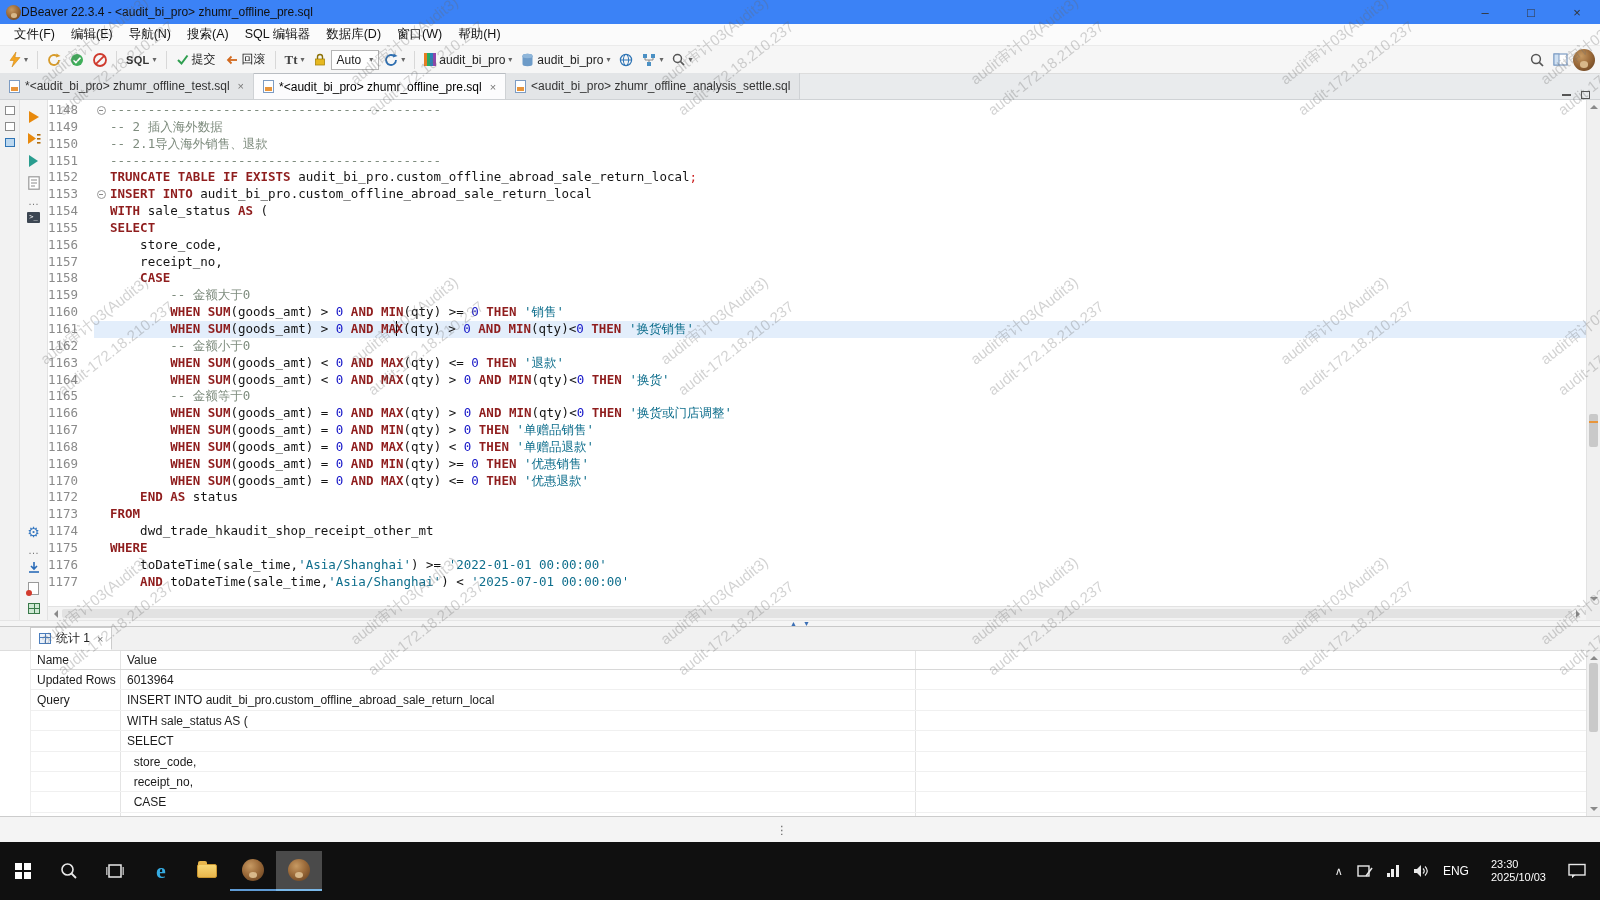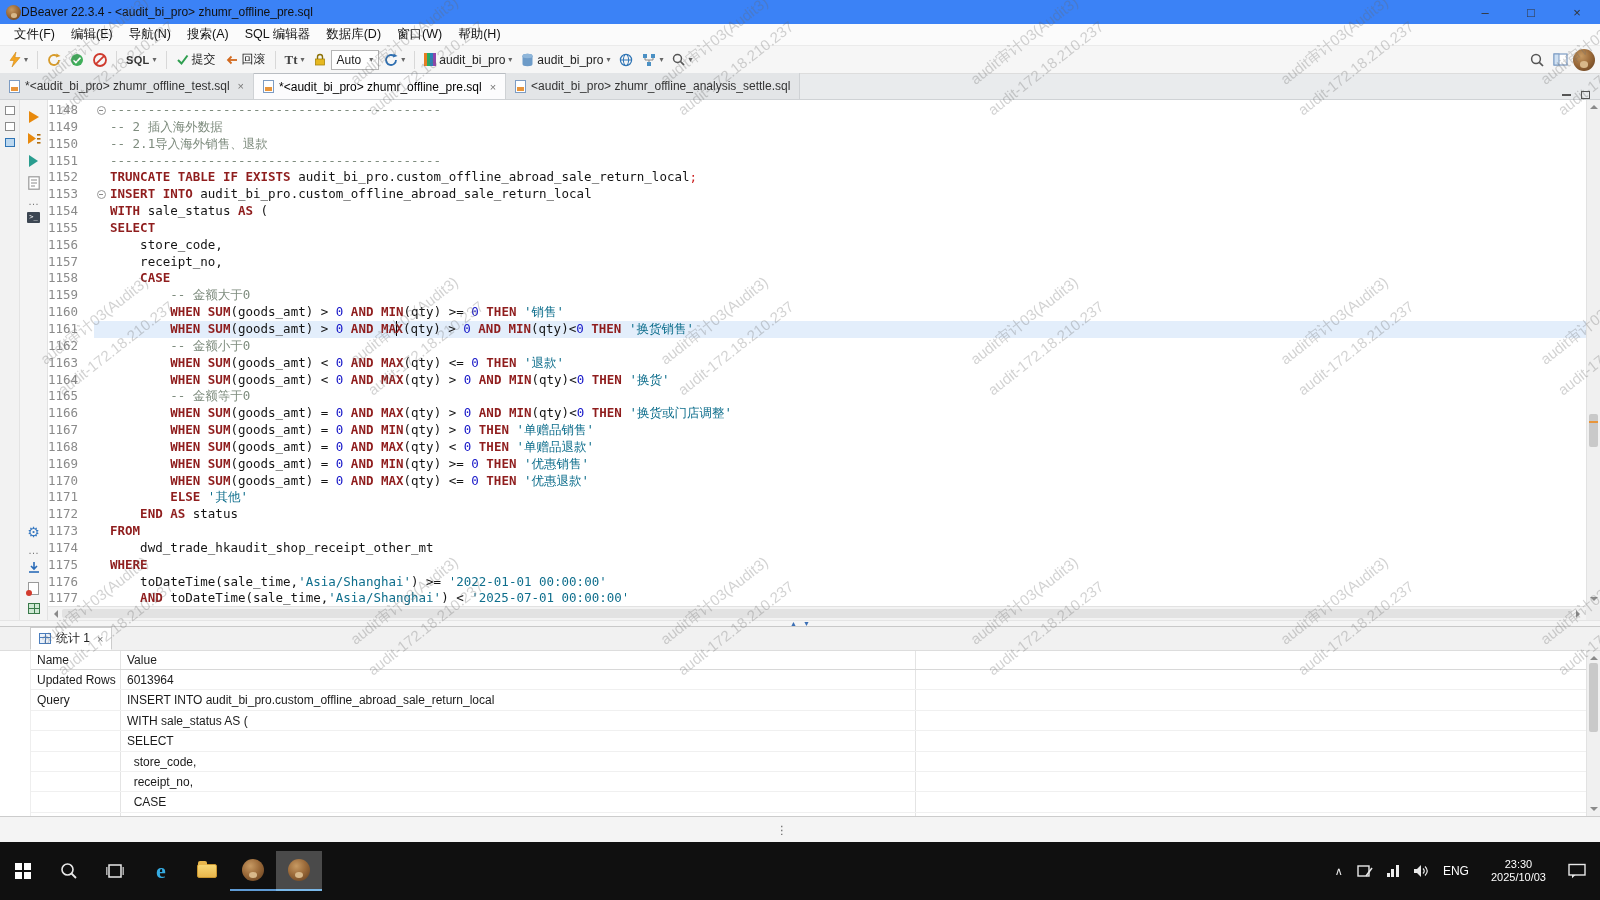--- a/index.html
+++ b/index.html
@@ -128,21 +128,21 @@
 .startgrid i{background:#fff}
 .edge-e{font-size:22px;font-weight:bold;color:#35abe2;font-family:"Liberation Serif",serif}
 .folder{width:20px;height:14px;background:linear-gradient(#f8d775,#e8b64c);border-radius:2px;position:relative;border:1px solid #c9952f}
 .folder::before{content:"";position:absolute;top:-4px;left:0;width:9px;height:4px;background:#e8b64c;border-radius:2px 2px 0 0}
 .tray{margin-left:auto;display:flex;align-items:center;height:40px}
 .traycell{padding:0 7px;display:flex;align-items:center;justify-content:center;height:100%}
 .chev{color:#eee;font-size:11px}
 .netbars{display:flex;align-items:flex-end;gap:1.5px}
 .netbars i{width:3px;background:#eee;display:block}
 .eng{font-size:12px;color:#fff}
-.clock{text-align:center;font-size:11px;line-height:13.5px;color:#fff;padding:0 8px}
+.clock{text-align:left;font-size:11px;line-height:13.5px;color:#fff;padding:0 8px}
 
 
 .wmlayer{position:absolute;left:0;top:0;width:1600px;height:842px;pointer-events:none;z-index:60;overflow:hidden}
 .wm{position:absolute;width:330px;transform:rotate(-38deg);color:rgba(105,105,105,.30);font-size:15px;text-align:center;line-height:2.3;white-space:nowrap}
 </style>
 </head>
 <body>
 
 <div class="titlebar">
   <span class="beaver small"></span>
@@ -370,21 +370,20 @@
         <div class="code-line hl"><div class="gutter">1161</div><div class="foldcol"></div><div class="codetext"><span class="tk-p">        </span><span class="tk-k">WHEN SUM</span><span class="tk-p">(goods_amt) &gt; </span><span class="tk-n">0</span><span class="tk-p"> </span><span class="tk-k">AND</span><span class="tk-p"> </span><span class="tk-k">MA</span><span class="tk-caret"></span><span class="tk-k">X</span><span class="tk-p">(qty) &gt; </span><span class="tk-n">0</span><span class="tk-p"> </span><span class="tk-k">AND MIN</span><span class="tk-p">(qty)&lt;</span><span class="tk-n">0</span><span class="tk-p"> </span><span class="tk-k">THEN</span><span class="tk-p"> </span><span class="tk-s">'换货销售'</span></div></div>
         <div class="code-line"><div class="gutter">1162</div><div class="foldcol"></div><div class="codetext"><span class="tk-p">        </span><span class="tk-c">-- 金额小于0</span></div></div>
         <div class="code-line"><div class="gutter">1163</div><div class="foldcol"></div><div class="codetext"><span class="tk-p">        </span><span class="tk-k">WHEN SUM</span><span class="tk-p">(goods_amt) &lt; </span><span class="tk-n">0</span><span class="tk-p"> </span><span class="tk-k">AND MAX</span><span class="tk-p">(qty) &lt;= </span><span class="tk-n">0</span><span class="tk-p"> </span><span class="tk-k">THEN</span><span class="tk-p"> </span><span class="tk-s">'退款'</span></div></div>
         <div class="code-line"><div class="gutter">1164</div><div class="foldcol"></div><div class="codetext"><span class="tk-p">        </span><span class="tk-k">WHEN SUM</span><span class="tk-p">(goods_amt) &lt; </span><span class="tk-n">0</span><span class="tk-p"> </span><span class="tk-k">AND MAX</span><span class="tk-p">(qty) &gt; </span><span class="tk-n">0</span><span class="tk-p"> </span><span class="tk-k">AND MIN</span><span class="tk-p">(qty)&lt;</span><span class="tk-n">0</span><span class="tk-p"> </span><span class="tk-k">THEN</span><span class="tk-p"> </span><span class="tk-s">'换货'</span></div></div>
         <div class="code-line"><div class="gutter">1165</div><div class="foldcol"></div><div class="codetext"><span class="tk-p">        </span><span class="tk-c">-- 金额等于0</span></div></div>
         <div class="code-line"><div class="gutter">1166</div><div class="foldcol"></div><div class="codetext"><span class="tk-p">        </span><span class="tk-k">WHEN SUM</span><span class="tk-p">(goods_amt) = </span><span class="tk-n">0</span><span class="tk-p"> </span><span class="tk-k">AND MAX</span><span class="tk-p">(qty) &gt; </span><span class="tk-n">0</span><span class="tk-p"> </span><span class="tk-k">AND MIN</span><span class="tk-p">(qty)&lt;</span><span class="tk-n">0</span><span class="tk-p"> </span><span class="tk-k">THEN</span><span class="tk-p"> </span><span class="tk-s">'换货或门店调整'</span></div></div>
         <div class="code-line"><div class="gutter">1167</div><div class="foldcol"></div><div class="codetext"><span class="tk-p">        </span><span class="tk-k">WHEN SUM</span><span class="tk-p">(goods_amt) = </span><span class="tk-n">0</span><span class="tk-p"> </span><span class="tk-k">AND MIN</span><span class="tk-p">(qty) &gt; </span><span class="tk-n">0</span><span class="tk-p"> </span><span class="tk-k">THEN</span><span class="tk-p"> </span><span class="tk-s">'单赠品销售'</span></div></div>
         <div class="code-line"><div class="gutter">1168</div><div class="foldcol"></div><div class="codetext"><span class="tk-p">        </span><span class="tk-k">WHEN SUM</span><span class="tk-p">(goods_amt) = </span><span class="tk-n">0</span><span class="tk-p"> </span><span class="tk-k">AND MAX</span><span class="tk-p">(qty) &lt; </span><span class="tk-n">0</span><span class="tk-p"> </span><span class="tk-k">THEN</span><span class="tk-p"> </span><span class="tk-s">'单赠品退款'</span></div></div>
         <div class="code-line"><div class="gutter">1169</div><div class="foldcol"></div><div class="codetext"><span class="tk-p">        </span><span class="tk-k">WHEN SUM</span><span class="tk-p">(goods_amt) = </span><span class="tk-n">0</span><span class="tk-p"> </span><span class="tk-k">AND MIN</span><span class="tk-p">(qty) &gt;= </span><span class="tk-n">0</span><span class="tk-p"> </span><span class="tk-k">THEN</span><span class="tk-p"> </span><span class="tk-s">'优惠销售'</span></div></div>
         <div class="code-line"><div class="gutter">1170</div><div class="foldcol"></div><div class="codetext"><span class="tk-p">        </span><span class="tk-k">WHEN SUM</span><span class="tk-p">(goods_amt) = </span><span class="tk-n">0</span><span class="tk-p"> </span><span class="tk-k">AND MAX</span><span class="tk-p">(qty) &lt;= </span><span class="tk-n">0</span><span class="tk-p"> </span><span class="tk-k">THEN</span><span class="tk-p"> </span><span class="tk-s">'优惠退款'</span></div></div>
-        <div class="code-line"><div class="gutter">1171</div><div class="foldcol"></div><div class="codetext"><span class="tk-p">        </span><span class="tk-k">ELSE</span><span class="tk-p"> </span><span class="tk-s">'其他'</span></div></div>
         <div class="code-line"><div class="gutter">1172</div><div class="foldcol"></div><div class="codetext"><span class="tk-p">    </span><span class="tk-k">END AS</span><span class="tk-p"> status</span></div></div>
         <div class="code-line"><div class="gutter">1173</div><div class="foldcol"></div><div class="codetext"><span class="tk-k">FROM</span></div></div>
         <div class="code-line"><div class="gutter">1174</div><div class="foldcol"></div><div class="codetext"><span class="tk-p">    dwd_trade_hkaudit_shop_receipt_other_mt</span></div></div>
         <div class="code-line"><div class="gutter">1175</div><div class="foldcol"></div><div class="codetext"><span class="tk-k">WHERE</span></div></div>
         <div class="code-line"><div class="gutter">1176</div><div class="foldcol"></div><div class="codetext"><span class="tk-p">    toDateTime(sale_time,</span><span class="tk-s">'Asia/Shanghai'</span><span class="tk-p">) &gt;= </span><span class="tk-s">'2022-01-01 00:00:00'</span></div></div>
         <div class="code-line"><div class="gutter">1177</div><div class="foldcol"></div><div class="codetext"><span class="tk-p">    </span><span class="tk-k">AND</span><span class="tk-p"> toDateTime(sale_time,</span><span class="tk-s">'Asia/Shanghai'</span><span class="tk-p">) &lt; </span><span class="tk-s">'2025-07-01 00:00:00'</span></div></div>
       </div>
     <div class="vscroll">
       <span class="arr up"></span>
       <div class="vthumb"></div>

